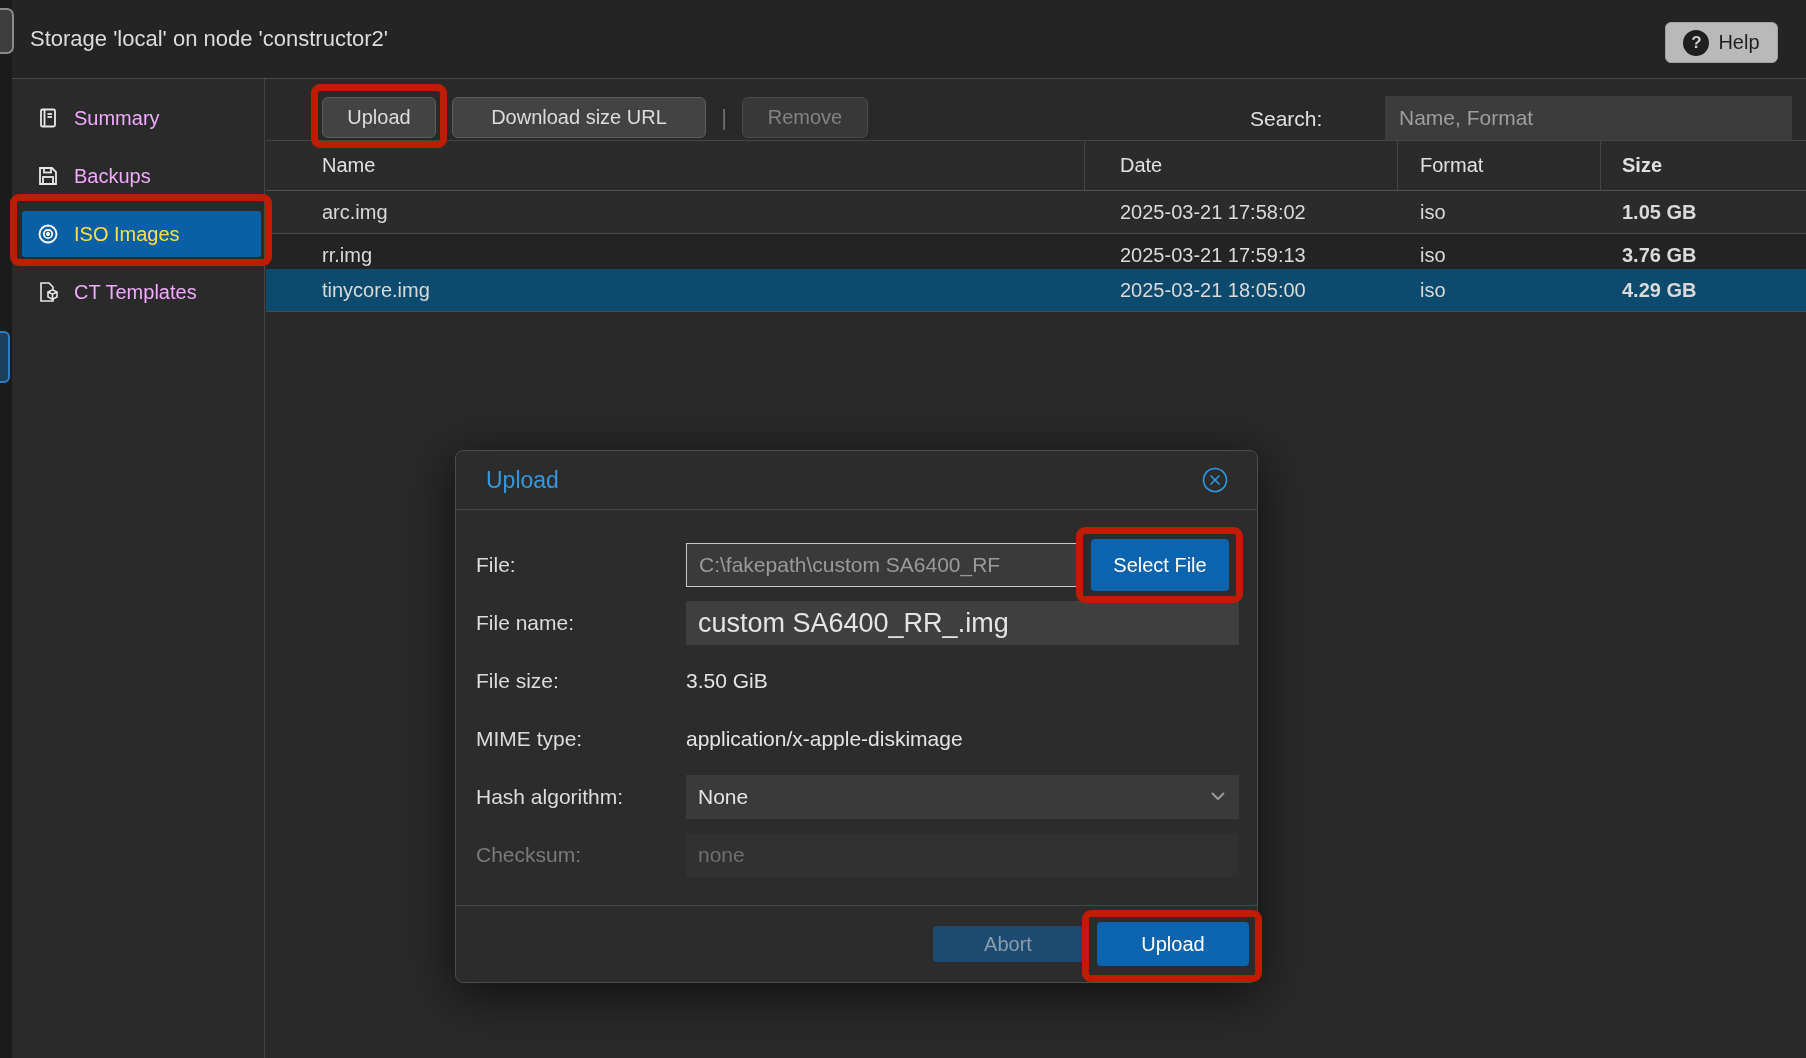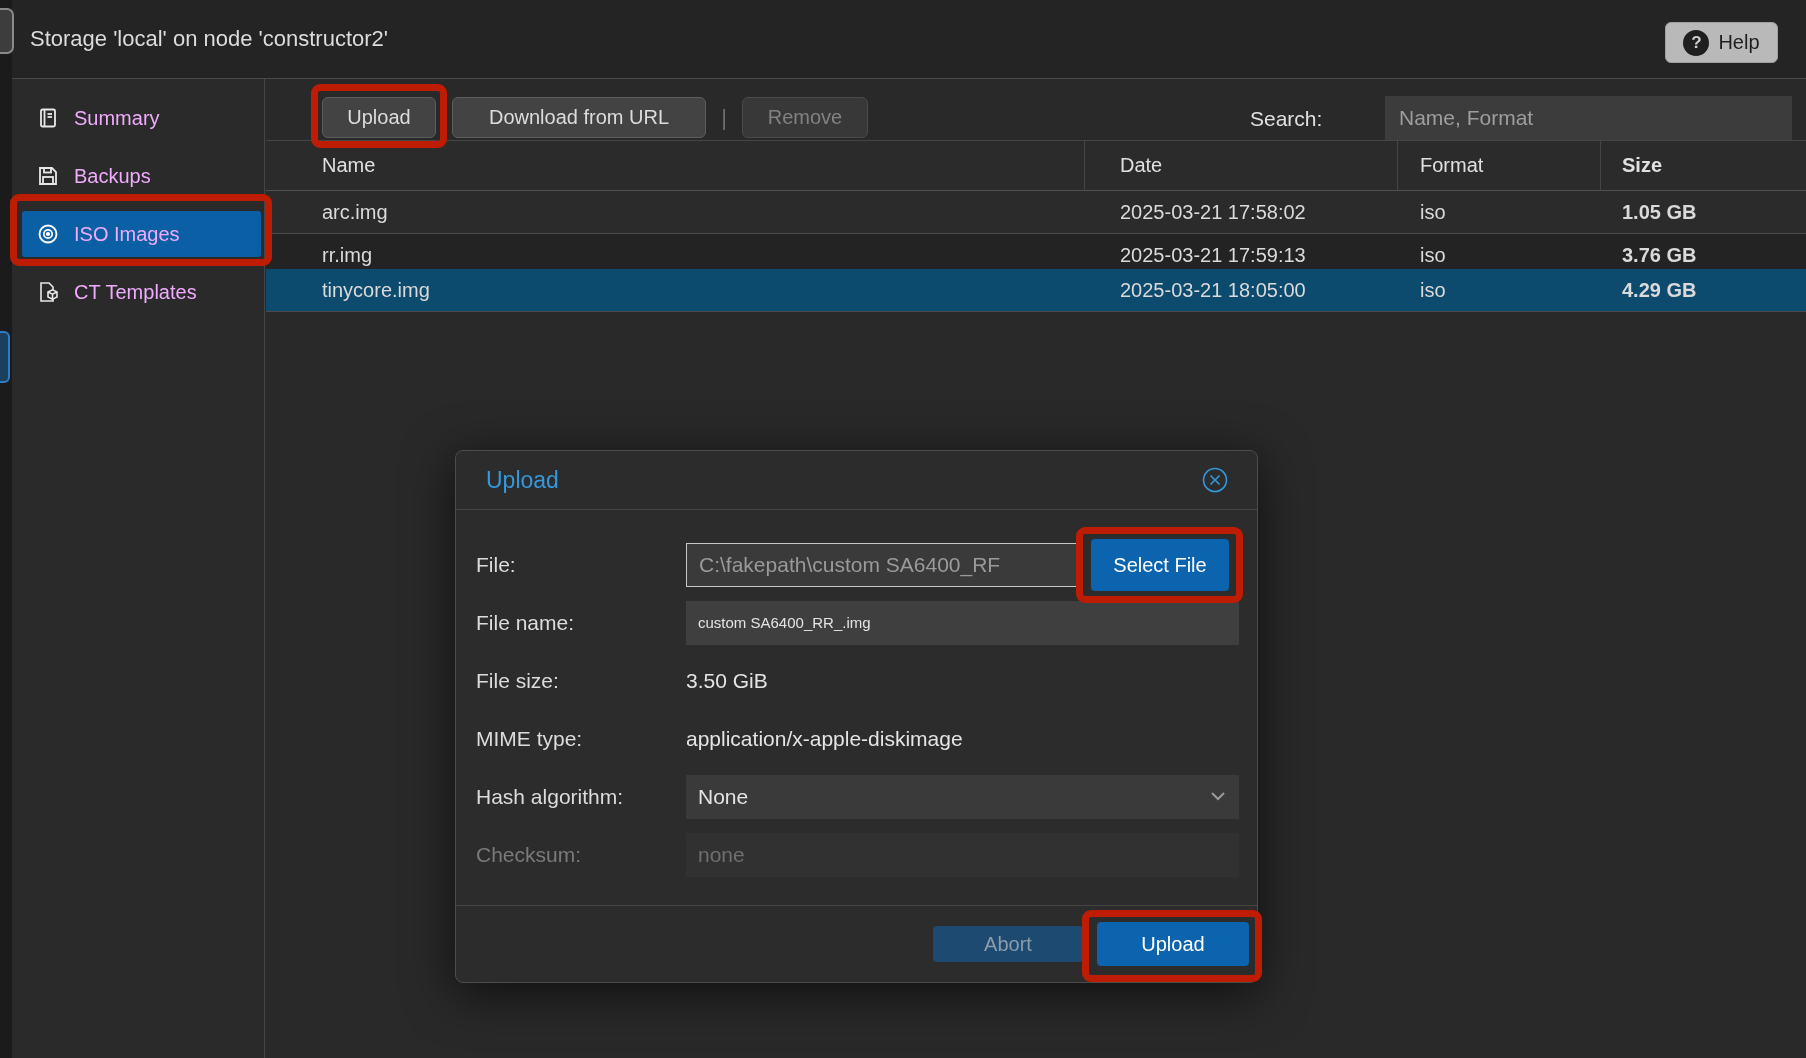--- a/index.html
+++ b/index.html
@@ -30,21 +30,21 @@
 
   
   .workspace { position:absolute; left:12px; top:78px; right:0; bottom:0;
     background:#2a2a2a; border-top:1px solid #4a4a4a; }
 
   
   .sidebar { position:absolute; left:0; top:0; bottom:0; width:253px;
     background:#2a2a2a; border-right:1px solid #454545; padding:16px 3px 0 10px; }
   .side-item { height:46px; margin-bottom:12px; display:flex; align-items:center;
     gap:14px; padding-left:14px; font-size:20px; color:#f0abfc; border-radius:3px; cursor:pointer; }
-  .side-item.selected { background:#0b5fa5; color:#f0abfc; }
+  .side-item.selected { background:#0b5fa5; color:#fde047; }
   .side-icon { width:24px; display:flex; justify-content:center; }
 
   
   .main { position:absolute; left:254px; right:0; top:0; bottom:0; background:#292929; }
 
   
   .tb-btn { position:absolute; top:18px; height:41px; background:#434343;
     border:1px solid #5d5d5d; border-radius:6px; color:#dcdcdc; font-size:20px;
     display:flex; align-items:center; justify-content:center; cursor:pointer; }
   .tb-upload   { left:56px;  width:114px; }
@@ -89,21 +89,21 @@
   .frow { display:flex; margin-bottom:14px; height:44px; }
   .flabel { width:210px; line-height:44px; font-size:21px; color:#dcdcdc; flex:none; }
   .flabel.disabled { color:#7a7a7a; }
   .file-box { width:393px; height:44px; background:#3a3a3a; border:1px solid #c9c9c9;
     color:#9a9a9a; font-size:21px; line-height:42px; padding:0 12px;
     overflow:hidden; white-space:nowrap; }
   .btn-select { width:138px; height:52px; margin-left:12px; margin-top:-4px;
     background:#0c63ae; color:#ffffff; border:none; border-radius:4px;
     font-size:20px; font-family:inherit; cursor:pointer; }
   .val-box { width:555px; height:44px; background:#3f3f3f; color:#e4e4e4;
-    font-size:15px; line-height:44px; padding:0 12px; overflow:hidden; white-space:nowrap; }
+    font-size:27px; line-height:44px; padding:0 12px; overflow:hidden; white-space:nowrap; }
   .static-val { line-height:44px; font-size:21px; color:#e4e4e4; }
   .select-box { position:relative; width:555px; height:44px; background:#3a3a3a;
     color:#e4e4e4; font-size:21px; line-height:44px; padding:0 12px; cursor:pointer; }
   .select-box .chev { position:absolute; right:12px; top:14px; }
   .checksum-box { width:555px; height:44px; background:#313131; color:#6f6f6f;
     font-size:21px; line-height:44px; padding:0 12px; }
   .dlg-foot { height:77px; border-top:1px solid #444444; display:flex; align-items:center;
     justify-content:flex-end; gap:14px; padding-right:8px; }
   .btn-abort { width:150px; height:36px; background:#1d4a70; color:#8b9cab;
     border:none; border-radius:4px; font-size:20px; font-family:inherit; cursor:default; }
@@ -176,21 +176,21 @@
           <path d="M11 11l4.5 2.2L20 11M15.5 13.2v6"></path>
         </svg>
       </span>
       <span>CT Templates</span>
     </div>
   </div>
 
   <div class="main">
 
     <div class="tb-btn tb-upload">Upload</div>
-    <div class="tb-btn tb-download">Download from URL</div>
+    <div class="tb-btn tb-download">Download size URL</div>
     <div class="tb-sep">|</div>
     <div class="tb-btn tb-remove">Remove</div>
     <div class="search-label">Search:</div>
     <input class="search-input" type="text" placeholder="Name, Format" style="">
 
     <div class="grid-head">
       <div class="c-name">Name</div>
       <div class="c-date">Date</div>
       <div class="c-format">Format</div>
       <div class="c-size">Size</div>

